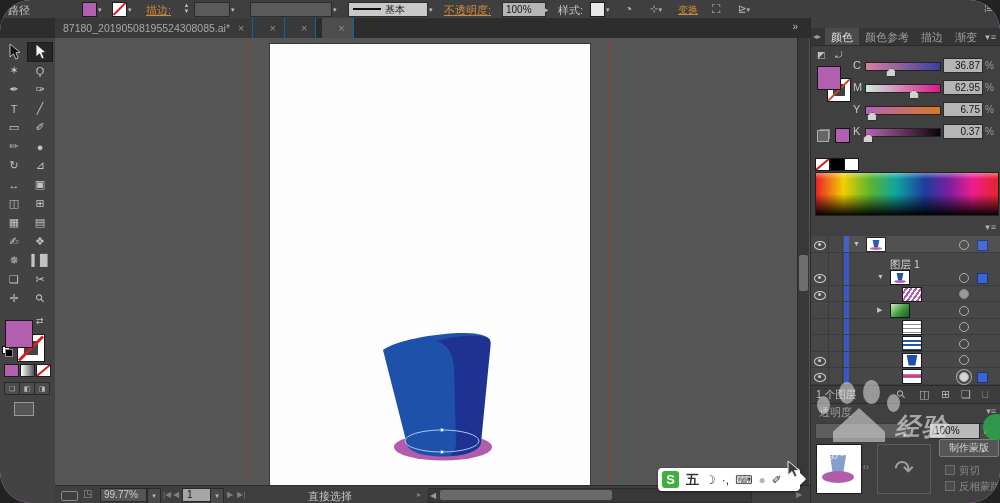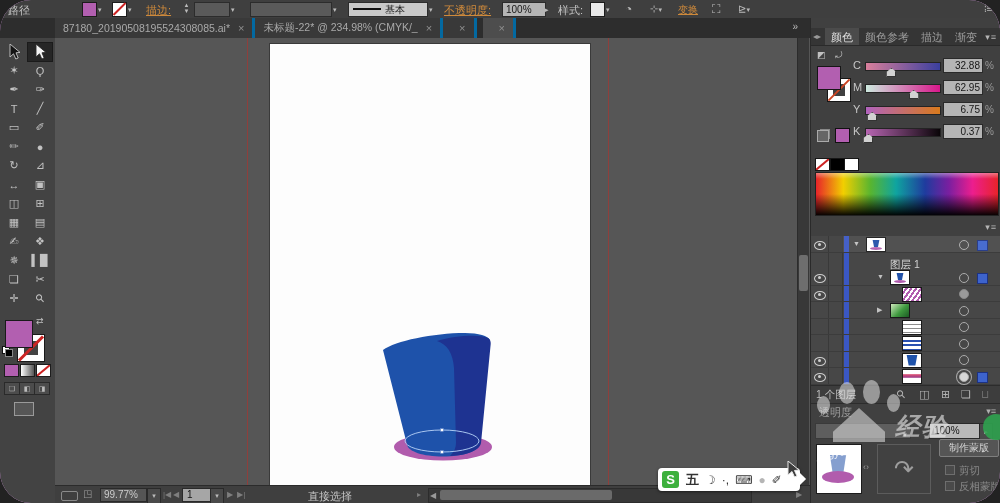--- a/index.html
+++ b/index.html
@@ -16,21 +16,21 @@
   .dd{position:absolute;top:6px;font-size:7px;color:#bbb;}
   .mini-field{position:absolute;top:2px;height:13px;background:#5a5a5a;border:1px solid #2c2c2c;}
   .light-field{position:absolute;top:2px;height:13px;background:#b5b5b5;border:1px solid #2c2c2c;color:#181818;font-size:10px;padding:0 3px;line-height:13px;}
   .brush-box{position:absolute;top:2px;width:78px;height:13px;background:#c9c9c9;border:1px solid #2c2c2c;color:#1a1a1a;line-height:13px;font-size:10px;}
   .brush-box .ln{display:inline-block;width:28px;height:2px;background:#111;margin:0 4px 3px 4px;vertical-align:middle;}
   .cb-icon{position:absolute;top:1px;color:#b9b9b9;font-size:12px;line-height:16px;}
   .stepper{position:absolute;top:2px;width:9px;height:13px;font-size:6px;color:#bbb;line-height:6px;text-align:center;}
   
   .tab-strip{position:absolute;left:0;top:18px;width:810px;height:20px;background:#2d2d2d;border-bottom:1px solid #242424;}
   .doc-tabs{position:absolute;left:55px;top:0;height:20px;display:flex;align-items:stretch;}
-  .doc-tab{background:#393939;border-right:3px solid #0369a1;color:#a9a9a9;display:flex;align-items:center;
+  .doc-tab{background:#393939;border-right:1px solid #0369a1;color:#a9a9a9;display:flex;align-items:center;
            padding:0 8px;white-space:nowrap;font-size:10.5px;cursor:pointer;}
   .doc-tab.active{background:#4d4d4d;color:#dadada;margin-left:6px;}
   .doc-tab .close{margin-left:8px;color:#8f8f8f;font-size:11px;}
   .tab-overflow{position:absolute;right:14px;top:3px;color:#bbb;font-size:10px;letter-spacing:-2px;}
   
   .tools{position:absolute;left:0;top:38px;width:55px;height:465px;background:#434343;border-right:1px solid #303030;}
   .tool-grid{position:absolute;left:1px;top:4px;width:53px;display:grid;grid-template-columns:26px 26px;grid-auto-rows:19px;justify-items:center;align-items:center;}
   .tool{width:24px;height:18px;display:flex;align-items:center;justify-content:center;color:#c2c2c2;font-size:11px;cursor:pointer;}
   .tool.active{background:#262626;border:1px solid #1b1b1b;}
   .tool svg{display:block;}
@@ -188,21 +188,20 @@
     <span class="cb-icon" style="left:984px;font-size:10px">⁞≡</span>
   </div>
 
   <div class="tab-strip">
     <div class="doc-tabs" id="doc-tabs">
         <div class="doc-tab">
           <span class="tab-title">87180_20190508195524308085.ai*</span>
           <span class="close">×</span>
         </div>
         <div class="doc-tab">
-          <span class="tab-title">未标题-22* @ 234.98% (CMYK/_</span>
           <span class="close">×</span>
         </div>
         <div class="doc-tab">
           <span class="close">×</span>
         </div>
         <div class="doc-tab active">
           <span class="close">×</span>
         </div>
       </div>
     <span class="tab-overflow">»</span>
@@ -365,21 +364,21 @@
     <div class="cp-proxy-fill" id="cp-fill" style="background: rgb(178, 95, 176);"></div>
     <div class="cp-proxy-stroke"></div>
     <div class="cube-icon"></div>
     <div class="cp-small-swatch" id="cp-small" style="background: rgb(178, 95, 176);"></div>
     <div id="cmyk-rows">
         <div class="chan-row" style="top: 38px;">
           <span class="chan-label">C</span>
           <div class="chan-track" style="background: linear-gradient(to right, rgb(217, 127, 155), rgb(58, 63, 158));">
             <div class="chan-knob" style="left: calc(33% - 4px);"></div>
           </div>
-          <span class="chan-value">32.88</span>
+          <span class="chan-value">36.87</span>
           <span class="chan-pct">%</span>
         </div>
         <div class="chan-row" style="top: 60px;">
           <span class="chan-label">M</span>
           <div class="chan-track" style="background: linear-gradient(to right, rgb(205, 234, 223), rgb(217, 23, 139));">
             <div class="chan-knob" style="left: calc(63% - 4px);"></div>
           </div>
           <span class="chan-value">62.95</span>
           <span class="chan-pct">%</span>
         </div>

